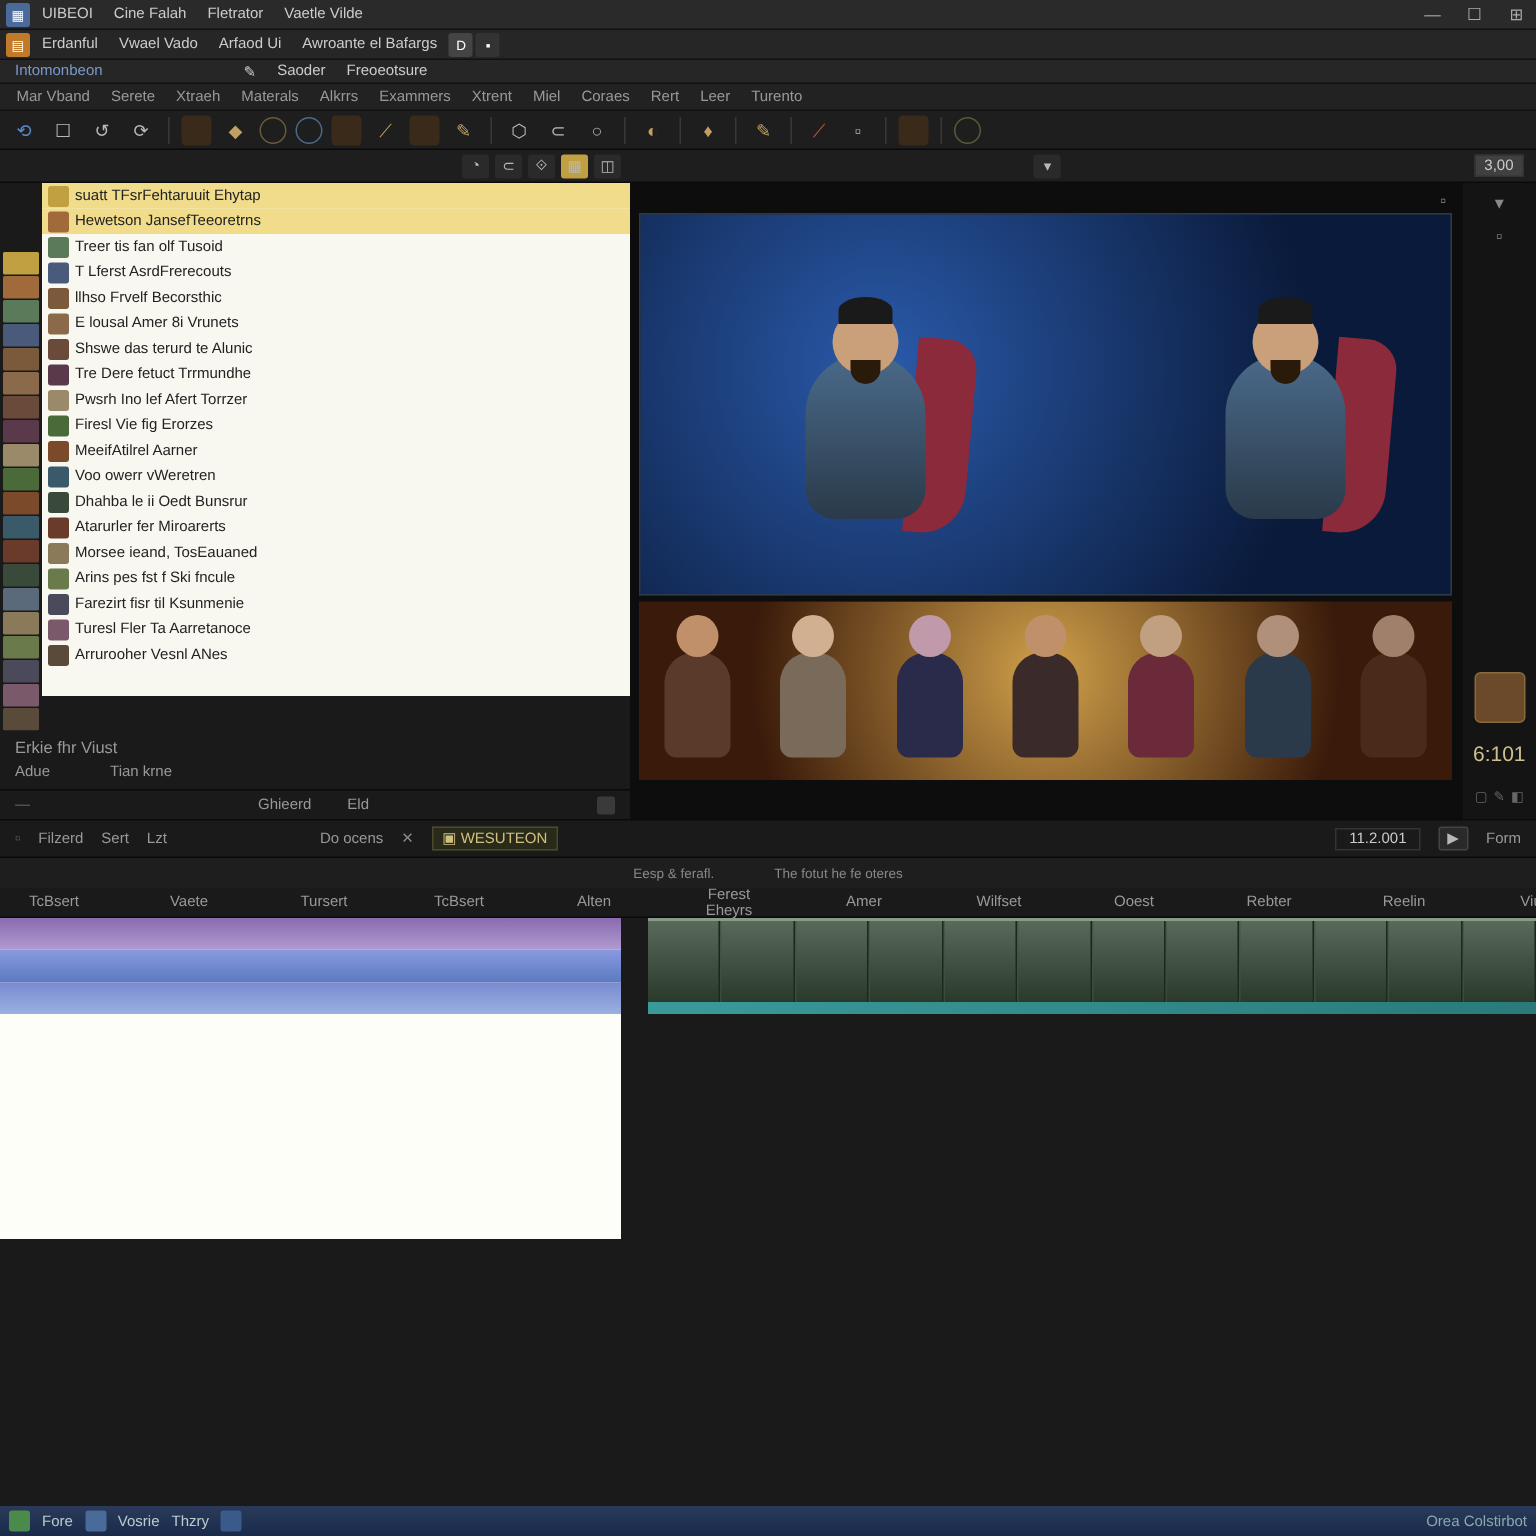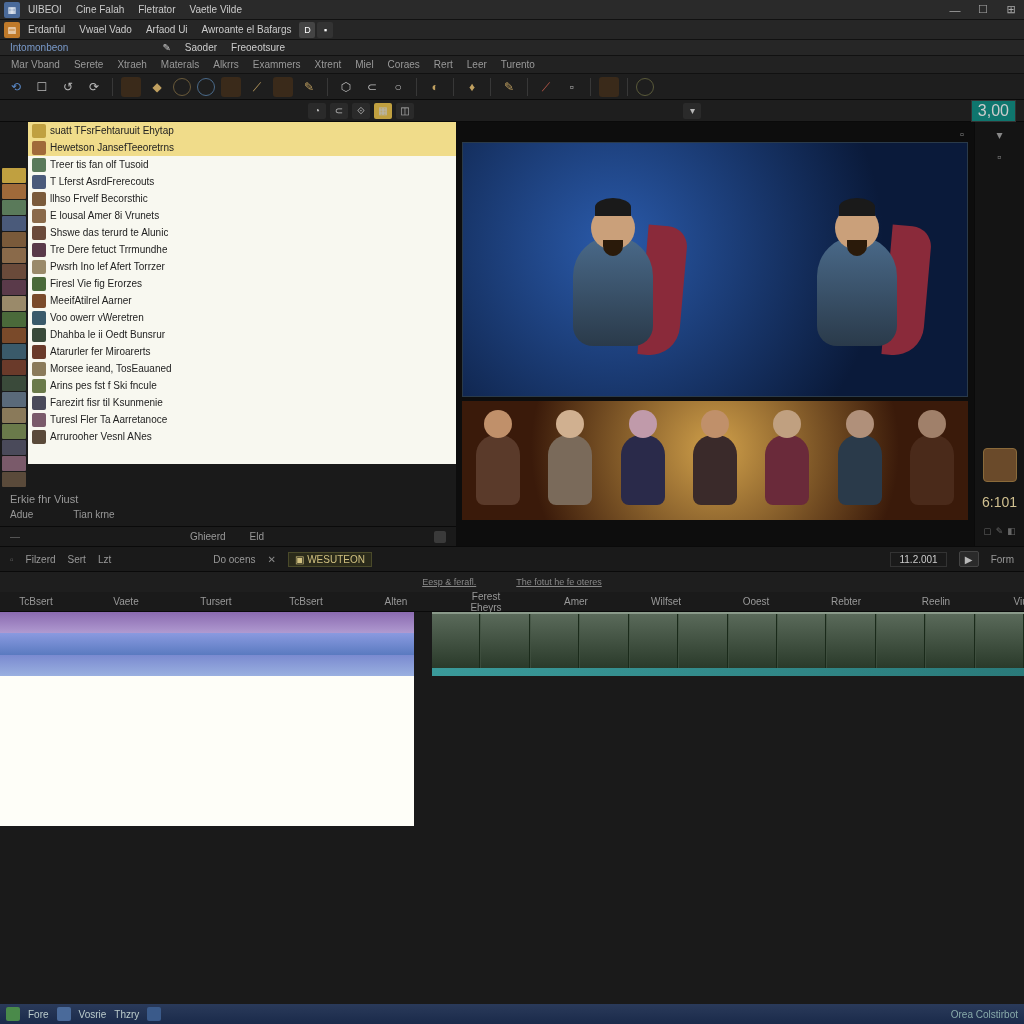--- a/index.html
+++ b/index.html
@@ -33,25 +33,25 @@
 .t-icon.circle { width:18px; height:18px; border:1.5px solid #6a5a3a; border-radius:50%; }
 .t-icon.gold { color:#c0a060; }
 .t-icon.blue { color:#5a8aca; }
 .t-icon.red { color:#c05a4a; }
 .t-icon.img { background:#3a2a1a; }
 .t-sep { width:1px; height:18px; background:#383838; margin:0 2px;}
 
 
 .mid-strip { display:flex; align-items:center; justify-content:flex-end; height:22px; background:#1e1e1e; border-bottom:1px solid #0a0a0a; padding:0 8px; gap:6px;}
 .mid-strip .s-icon{ width:18px; height:16px; background:#2a2a2a; border-radius:2px; display:flex; align-items:center; justify-content:center; font-size:10px; cursor:pointer;}
-.zoom-box { background:#0f766e; border:1px solid #333; padding:1px 6px; color:#ccc; font-size:16px; margin-left:auto;}
+.zoom-box { background:#404040; border:1px solid #333; padding:1px 6px; color:#ccc; font-size:10px; margin-left:auto;}
 
 
 .main { display:flex; height:424px; }
-.left-panel { width:456px; display:flex; flex-direction:column; }
+.left-panel { width:420px; display:flex; flex-direction:column; }
 .thumb-col { width:28px; background:#1a1a1a; display:flex; flex-direction:column; gap:1px; padding-top:46px;}
 .thumb-col .th { height:15px; margin:0 2px; border-radius:1px;}
 .tree-panel { flex:1; background:#f8f8f0; height:342px; overflow:hidden;}
 .tree-row { display:flex; align-items:center; height:17px; padding:0 4px; gap:4px; color:#222; font-size:10px; cursor:pointer;}
 .tree-row.sel { background:#f0dc8a; }
 .tree-row .tic { width:14px;height:14px; border-radius:2px; flex-shrink:0;}
 .tree-row .lbl { white-space:nowrap; overflow:hidden;}
 .tree-hold { display:flex; }
 
 .left-lower { background:#1a1a1a; flex:1; padding:6px 10px; color:#999;}
@@ -89,21 +89,21 @@
 
 
 .transport { height:26px; background:#1a1a1a; border-top:1px solid #0a0a0a; border-bottom:1px solid #0a0a0a; display:flex; align-items:center; padding:0 10px; gap:12px; font-size:10px;}
 .transport .lbl{ color:#999;}
 .transport .x{ color:#888; cursor:pointer;}
 .transport .box{ background:#2a2a1a; border:1px solid #4a4a2a; padding:1px 6px; color:#d0c080;}
 .transport .tc{ margin-left:auto; background:#1a1a1a; border:1px solid #333; padding:1px 8px; color:#ccc;}
 .transport .play{ width:20px; height:16px; background:#2a2a2a; border:1px solid #444; border-radius:2px; display:flex; align-items:center; justify-content:center; cursor:pointer;}
 
 
-.tl-hdr { height:20px; background:#1e1e1e; display:flex; align-items:center; justify-content:center; gap:40px; font-size:9px; color:#888;text-decoration:underline;}
+.tl-hdr { height:20px; background:#1e1e1e; display:flex; align-items:center; justify-content:center; gap:40px; font-size:9px; color:#888;}
 .tl-cols { height:20px; background:#1a1a1a; border-bottom:1px solid #0a0a0a; display:flex; align-items:center; padding:0 6px; gap:30px; font-size:10px; color:#999;}
 .tl-cols span{ min-width:60px; text-align:center;}
 
 
 .tracks { height:64px; display:flex; background:#f0f0ea;}
 .track-left{ width:414px; display:flex; flex-direction:column;}
 .track-strip{ flex:1; }
 .ts1{ background:linear-gradient(#8a6ab0,#b09ad0);}
 .ts2{ background:linear-gradient(#8a9ae0,#5a7ac0);}
 .ts3{ background:linear-gradient(#7a8ad0,#9ab0e0);}

